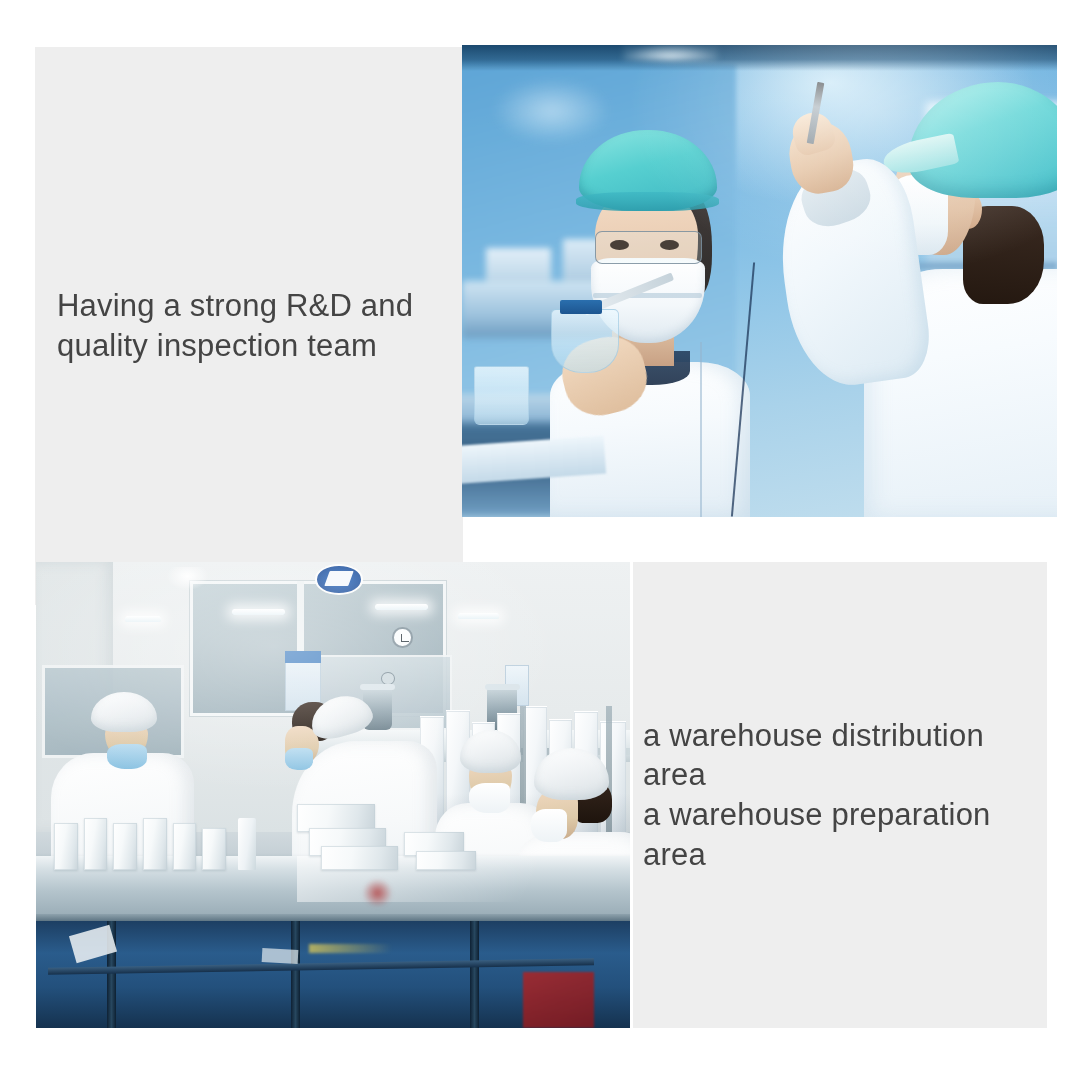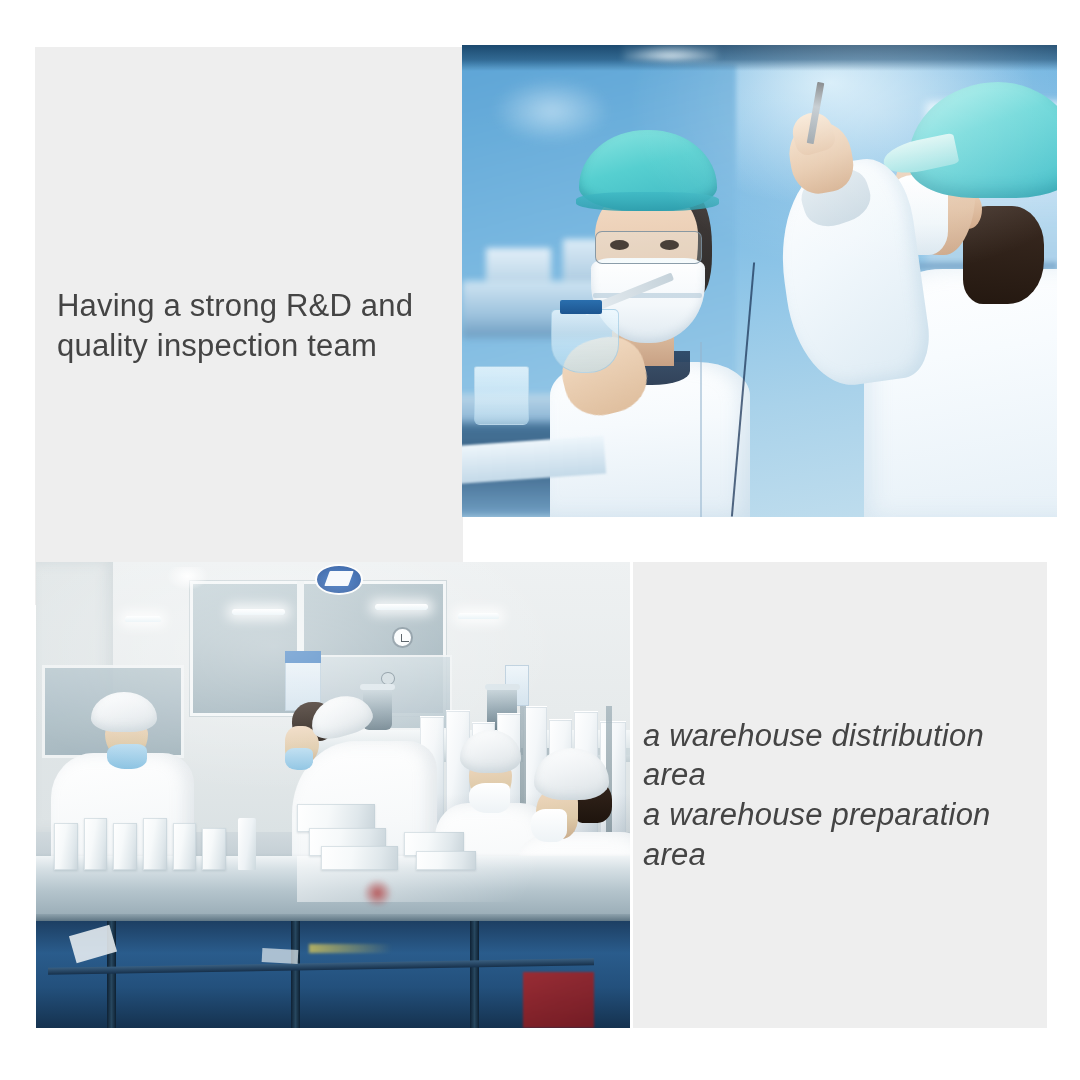--- a/index.html
+++ b/index.html
@@ -74,21 +74,20 @@
 
   #row2-caption {
     left: 633px;
     top: 562px;
     width: 414px;
     height: 466px;
   }
   #row2-caption .caption-text {
     padding-left: 10px;
     padding-right: 4px;
-    font-style: italic;
   }
 
   
   .photo {
     position: absolute;
     inset: 0;
   }
 
   #lab-scene {
     background:

